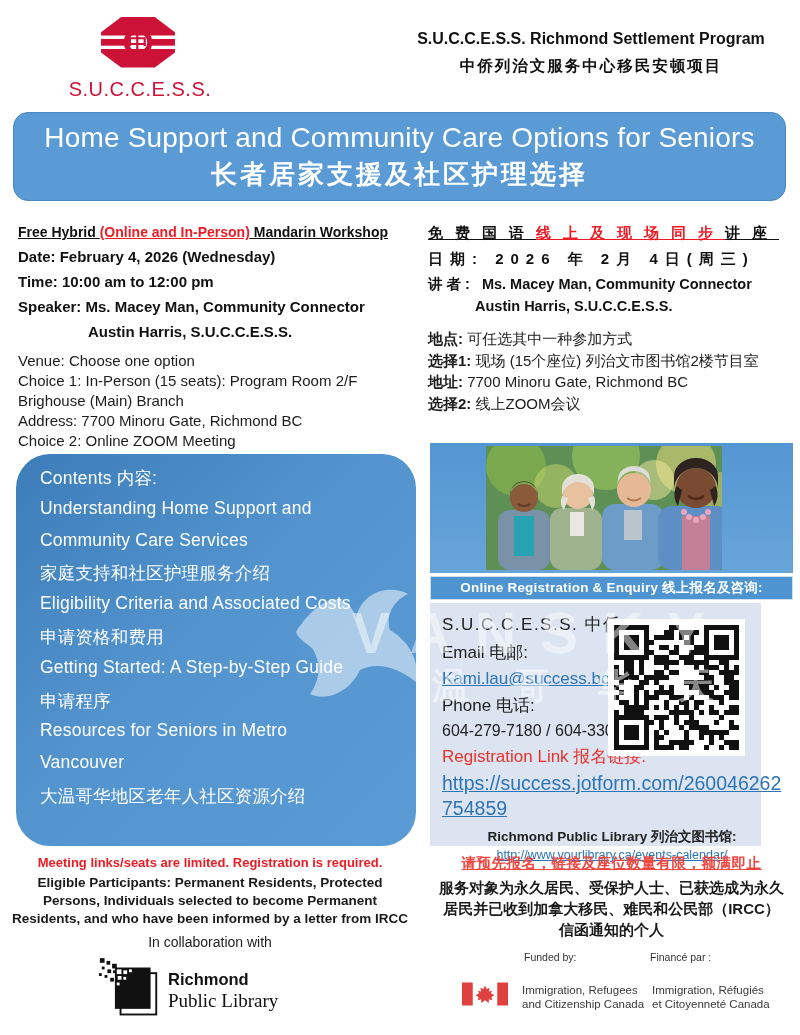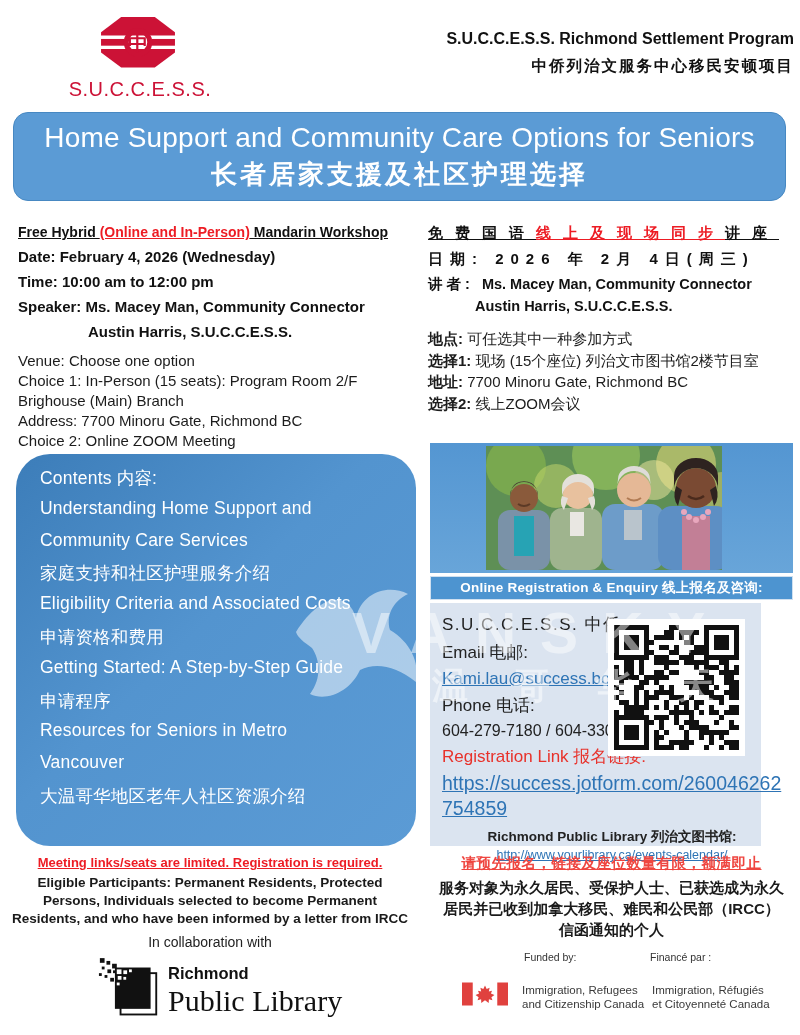--- a/index.html
+++ b/index.html
@@ -5,21 +5,21 @@
   *{margin:0;padding:0;box-sizing:border-box;}
   html,body{background:#fff;}
   #page{position:relative;width:800px;height:1035px;background:#fff;overflow:hidden;
         font-family:"Liberation Sans","DejaVu Sans",sans-serif;color:#111;}
   .abs{position:absolute;}
 
   
   .logo-emblem{left:96px;top:12px;width:84px;height:64px;}
   .logo-acronym{left:58px;top:78px;width:164px;text-align:center;font-size:20px;font-weight:400;
                 color:#cc1236;letter-spacing:.5px;}
-  .program-block{left:388px;top:30px;width:406px;text-align:right;}
+  .program-block{left:388px;top:30px;width:406px;text-align:center;}
   .program-en{font-size:16px;font-weight:700;color:#111;}
   .program-zh{font-size:15.5px;font-weight:700;color:#111;margin-top:8px;letter-spacing:2px;}
 
   
   .banner{left:13px;top:112px;width:773px;height:89px;background:#5b9bd5;border:1px solid #4788c2;
           border-radius:15px;color:#fff;text-align:center;}
   .banner-en{margin-top:9px;font-size:28px;font-weight:400;letter-spacing:.2px;}
   .banner-zh{margin-top:3px;font-size:26px;font-weight:700;letter-spacing:3px;}
 
   
@@ -64,35 +64,35 @@
   .c-reg-label{font-size:17px;color:#e8312a;margin-top:5px;}
   .c-url{display:block;font-size:19.5px;line-height:25px;width:347px;word-break:break-all;
     color:#2e74b5;text-decoration:underline;margin-top:3px;cursor:pointer;}
   .c-lib-label{width:340px;text-align:center;font-size:13.5px;font-weight:700;color:#222;margin-top:7px;}
   .c-lib-url{display:block;width:340px;text-align:center;font-size:12.5px;color:#2e74b5;
     text-decoration:underline;margin-top:2px;cursor:pointer;}
   .qr-box{position:absolute;right:16px;top:16px;width:137px;height:137px;background:#fff;padding:6px;}
 
   
   .notice-en{left:0;top:855px;width:420px;text-align:center;}
-  .warn-en{font-size:13px;font-weight:700;color:#ed1c24;text-decoration:underline;}
+  .warn-en{font-size:13px;font-weight:700;color:#ed1c24;}
   .elig-line{font-size:13.5px;font-weight:700;line-height:18px;color:#1a1a1a;}
   .elig-wrap{margin-top:4px;}
   .notice-zh{left:430px;top:854px;width:363px;text-align:center;}
   .warn-zh{font-size:14.5px;font-weight:700;color:#ef4640;text-decoration:underline;letter-spacing:.5px;}
   .zh-elig{margin-top:4px;}
   .zh-elig-line{font-size:15px;font-weight:700;line-height:21px;color:#1a1a1a;}
 
   
   .collab-label{left:0;top:934px;width:420px;text-align:center;font-size:14px;color:#222;}
   .rpl{left:98px;top:954px;width:250px;height:74px;display:flex;align-items:center;}
   .rpl svg{width:62px;height:70px;flex:0 0 auto;}
   .rpl-text{margin-left:8px;}
   .rpl-top{font-size:16.5px;font-weight:700;color:#111;}
-  .rpl-bottom{font-family:"Liberation Serif","DejaVu Serif",serif;font-size:30px;color:#111;margin-top:1px;}
+  .rpl-bottom{font-family:"Liberation Serif","DejaVu Serif",serif;font-size:19px;color:#111;margin-top:1px;}
 
   .funded-en{left:524px;top:951px;font-size:10.5px;color:#333;}
   .funded-fr{left:650px;top:951px;font-size:10.5px;color:#333;}
   .flag{left:462px;top:982px;width:46px;height:24px;}
   .dept{font-size:11.5px;line-height:14px;color:#3a3a3a;}
   .dept-en{left:522px;top:983px;}
   .dept-fr{left:652px;top:983px;}
 
   
   .wm{pointer-events:none;z-index:20;}

